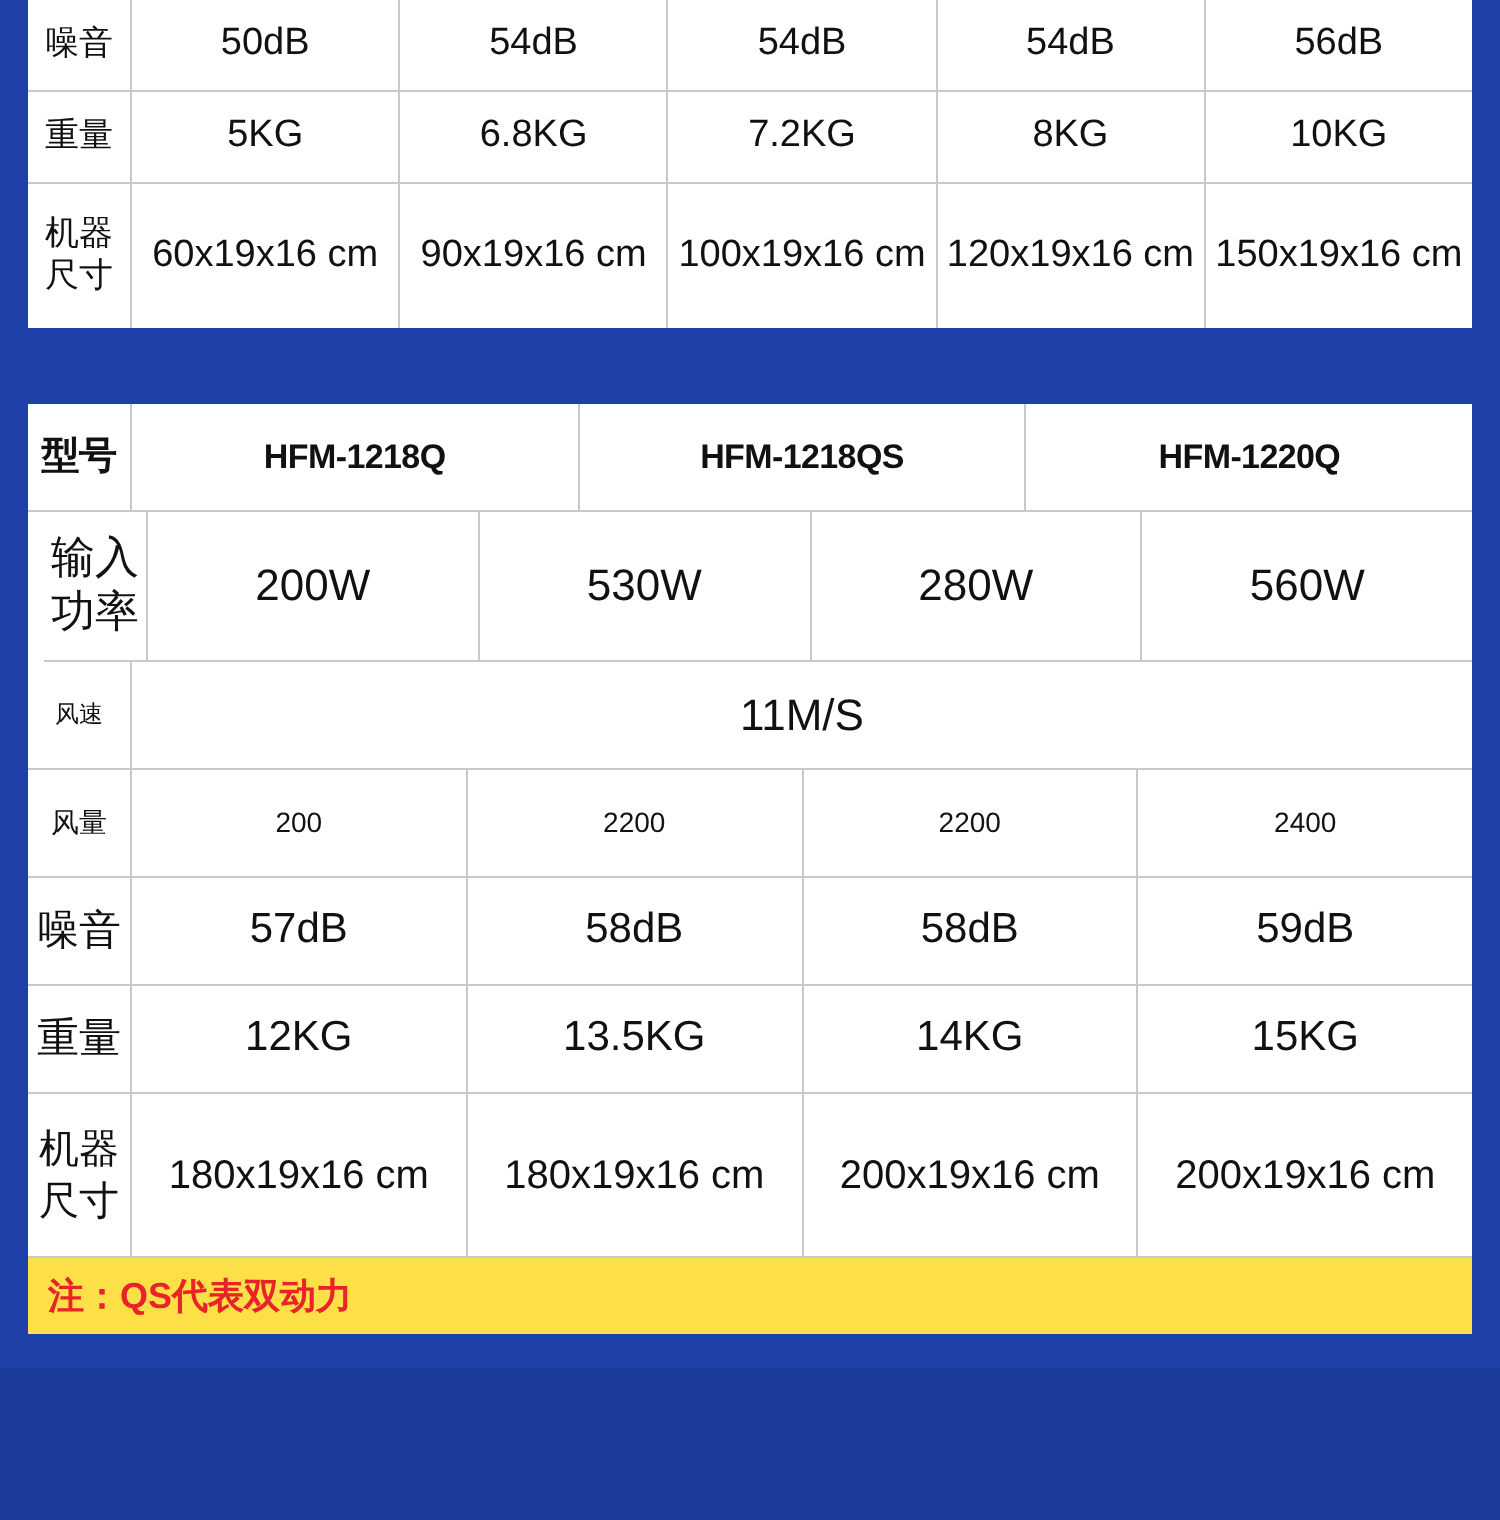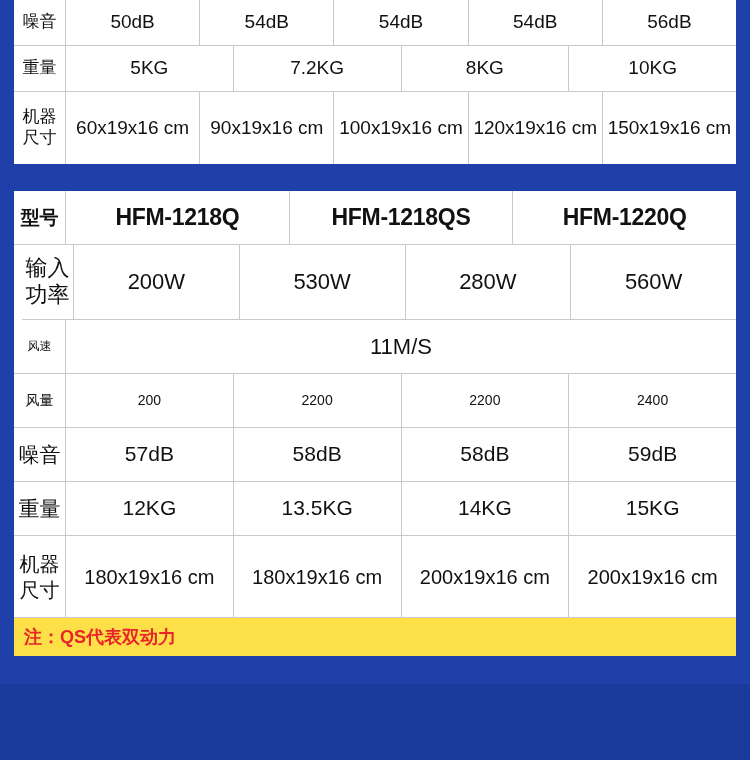--- a/index.html
+++ b/index.html
@@ -71,33 +71,33 @@
     border-top: none;
   }
   #top-table .trow.r1 { height: 46px; }
   #top-table .trow.r2 { height: 46px; }
   #top-table .trow.r3 { height: 72px; }
   #top-table .tcell { font-size: 19px; }
   #top-table .label-cell { font-size: 17px; }
 
   
   #bottom-table {
-    top: 191px;
+    top: 202px;
     border: none;
   }
   #bottom-table .trow.model { height: 54px; }
   #bottom-table .trow.power { height: 75px; margin-left: 8px; }
   #bottom-table .trow.speed { height: 54px; }
   #bottom-table .trow.volume { height: 54px; }
   #bottom-table .trow.noise { height: 54px; }
   #bottom-table .trow.weight { height: 54px; }
   #bottom-table .trow.size { height: 82px; }
 
   #bottom-table .model .tcell {
-    font-size: 23px;
+    font-size: 17px;
     font-weight: bold;
     color: #111111;
     letter-spacing: -0.3px;
   }
   #bottom-table .model .label-cell {
     font-size: 19px;
     font-weight: bold;
   }
   #bottom-table .power .tcell { font-size: 22px; }
   #bottom-table .speed .span-cell { font-size: 22px; }
@@ -151,20 +151,21 @@
       <div class="tcell data-cell">50dB</div>
       <div class="tcell data-cell">54dB</div>
       <div class="tcell data-cell">54dB</div>
       <div class="tcell data-cell">54dB</div>
       <div class="tcell data-cell">56dB</div>
     </div>
 
     <div class="trow r2">
       <div class="tcell label-cell">重量</div>
       <div class="tcell data-cell">5KG</div>
+      <div class="tcell data-cell">6.8KG</div>
       <div class="tcell data-cell">7.2KG</div>
       <div class="tcell data-cell">8KG</div>
       <div class="tcell data-cell">10KG</div>
     </div>
 
     <div class="trow r3">
       <div class="tcell label-cell">
         <div>
           <span>机器</span>
           <span>尺寸</span>

